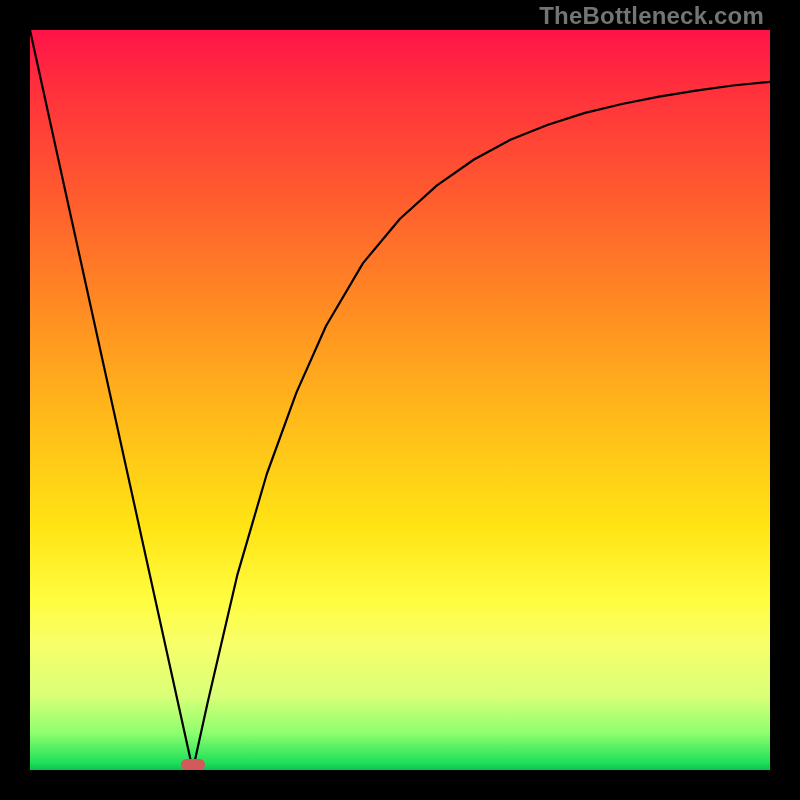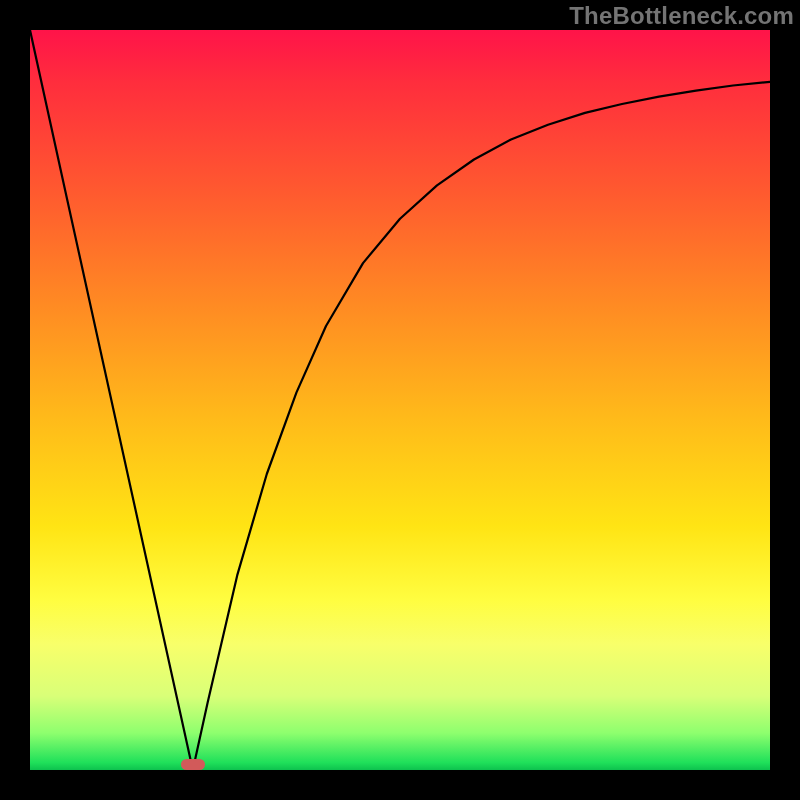--- a/index.html
+++ b/index.html
@@ -12,21 +12,21 @@
   }
   .container {
     position: relative;
     width: 800px;
     height: 800px;
     background: #000;
   }
   .watermark {
     position: absolute;
     top: 2px;
-    right: 6px;
+    right: 36px;
     font-family: Arial, Helvetica, sans-serif;
     font-size: 24px;
     font-weight: 600;
     color: #747474;
     letter-spacing: 0.2px;
     z-index: 5;
     user-select: none;
   }
   .plot-area {
     position: absolute;

